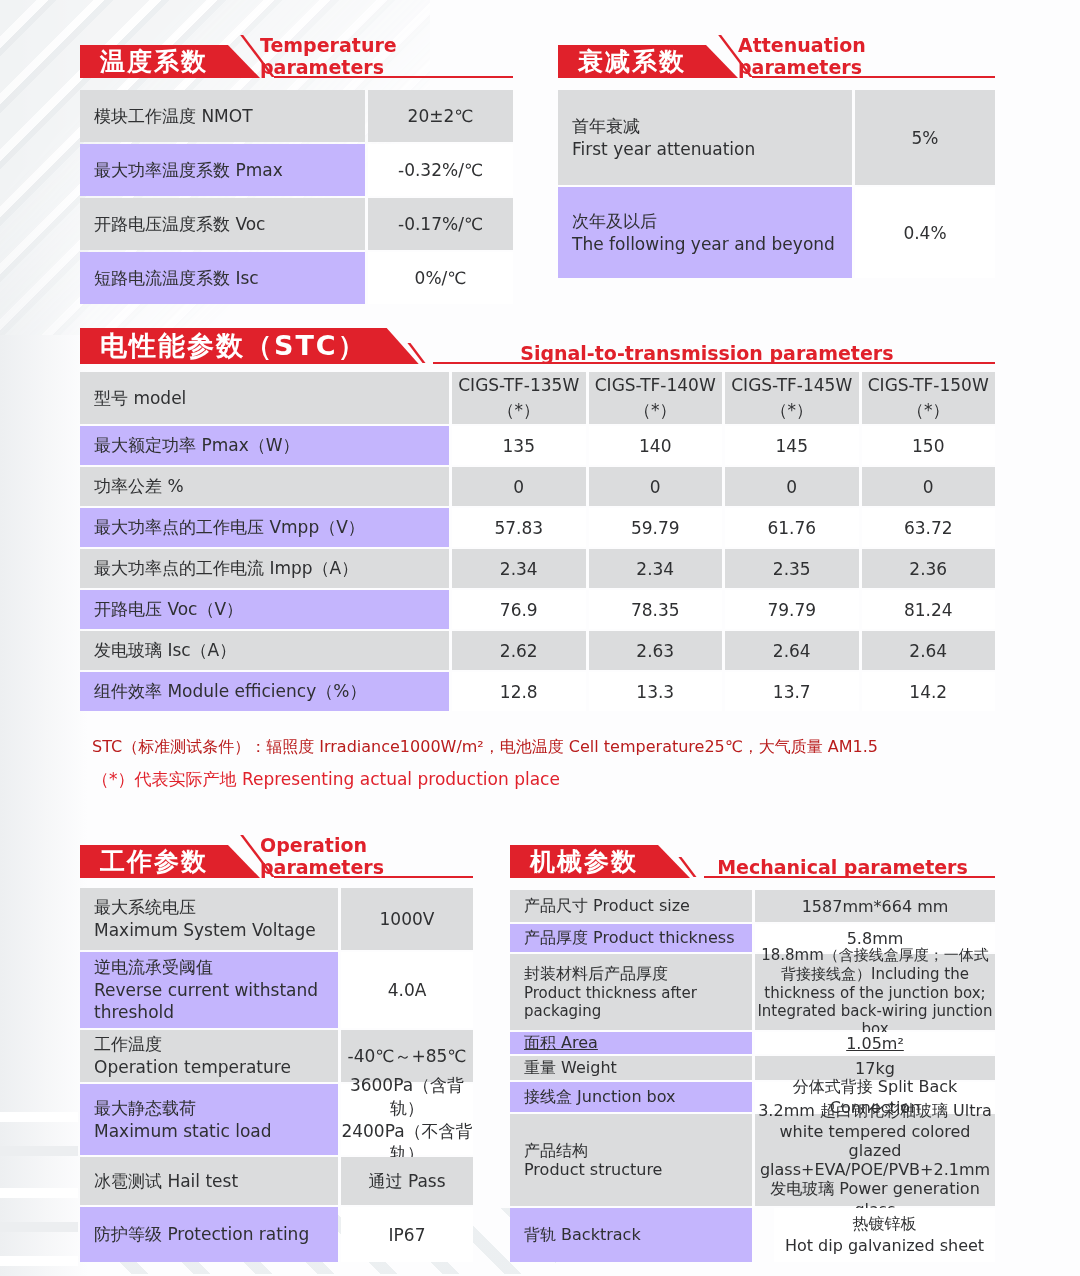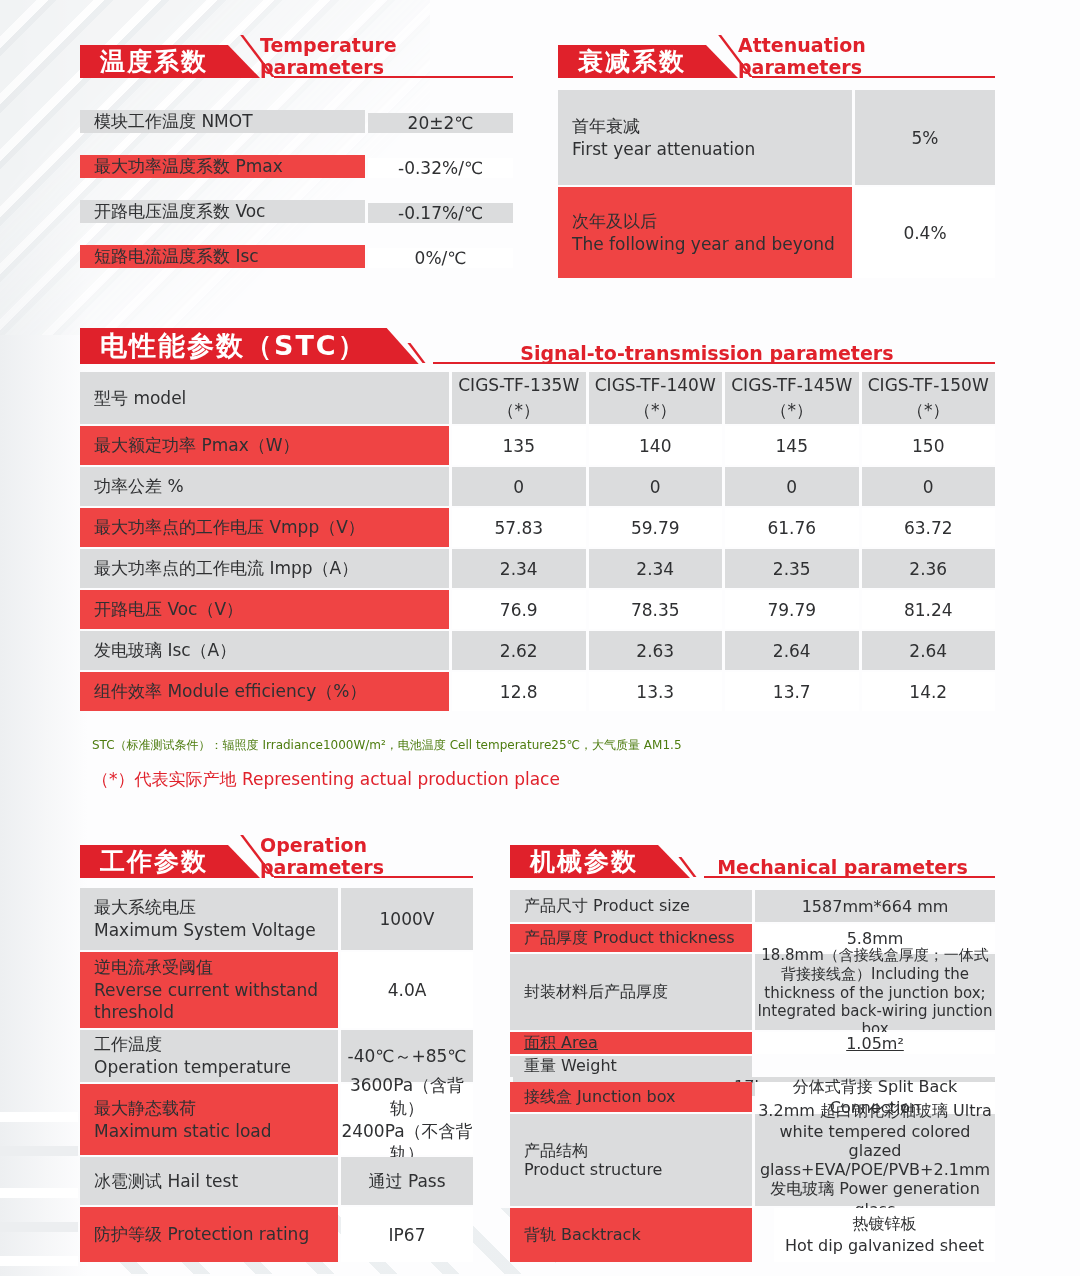--- a/index.html
+++ b/index.html
@@ -36,43 +36,43 @@
     clip-path:polygon(0 0,calc(100% - 32px) 0,100% 100%,0 100%);
   }
   .banner.big .flag{font-size:27px;}
   .bright{flex:1;position:relative;display:flex;align-items:center;justify-content:center;}
   .bright::after{content:"";position:absolute;left:14px;right:0;bottom:0;height:2px;background:var(--red);}
   .slash{position:absolute;left:-4px;top:1px;bottom:1px;width:3px;background:var(--red);transform:skewX(37deg);}
   .ten{color:var(--red);font-weight:bold;font-size:19px;}
   
   .tbl{position:absolute;z-index:1;}
   .row{display:flex;margin-bottom:2px;}
-  .lab{flex:none;display:flex;flex-direction:column;justify-content:center;padding:0 10px 0 14px;background:#ef4444;}
+  .lab{flex:none;display:flex;flex-direction:column;justify-content:center;padding:0 10px 0 14px;background:#c4b5fd;}
   .val{flex:1;margin-left:3px;display:flex;flex-direction:column;justify-content:center;align-items:center;text-align:center;background:#fff;}
   .row.g .lab,.row.g .val{background:var(--gray);}
   .ln{display:block;line-height:1.35;}
   .b{font-weight:normal;}
   #tbl-temp{left:80px;top:90px;width:433px;}
   #tbl-temp .lab{width:261px;}
-  #tbl-temp .row{height:43px;align-items:flex-end;}
+  #tbl-temp .row{height:52px;}
   #tbl-atten{left:558px;top:90px;width:437px;}
   #tbl-atten .lab{width:270px;}
   #tbl-stc{left:80px;top:372px;width:915px;}
   #tbl-stc .lab{width:345px;}
   #tbl-stc .row{height:39px;}
   #tbl-stc .row.head{height:52px;}
   #tbl-stc .model .ln{line-height:1.5;}
   #tbl-oper{left:80px;top:888px;width:393px;}
   #tbl-oper .lab{width:234px;}
   #tbl-mech{left:510px;top:890px;width:485px;font-size:16px;}
   #tbl-mech .lab{width:218px;}
   #tbl-mech .small{font-size:15px;}
   #tbl-mech .tight .ln{line-height:1.2;}
   
-  .note{position:absolute;z-index:1;left:92px;font-size:12px;color:#4d7c0f;}
+  .note{position:absolute;z-index:1;left:92px;font-size:16px;color:#b91c1c;}
   .note.red{color:var(--red);font-size:17px;}
 </style>
 </head>
 <body>
 
 <div class="decor decor-left"></div>
 <div class="decor decor-stripes-top"></div>
 <div class="decor decor-stripes-bottom"></div>
 <div class="decor decor-bar" style="top:1112px;background:#ffffff"></div>
 <div class="decor decor-bar" style="top:1146px;background:#eceef0"></div>
@@ -271,28 +271,29 @@
     <div class="lab">产品尺寸 Product size</div>
     <div class="val">1587mm*664 mm</div>
   </div>
   <div class="row" style="height:28px;">
     <div class="lab">产品厚度 Product thickness</div>
     <div class="val">5.8mm</div>
   </div>
   <div class="row g tight" style="height:76px;">
     <div class="lab">
       <span class="ln">封装材料后产品厚度</span>
+      <span class="ln small">Product thickness after packaging</span>
     </div>
     <div class="val small">18.8mm（含接线盒厚度；一体式背接接线盒）Including the thickness of the junction box; Integrated back-wiring junction box</div>
   </div>
   <div class="row" style="height:22px;text-decoration:underline;">
     <div class="lab">面积 Area</div>
     <div class="val">1.05m²</div>
   </div>
-  <div class="row g" style="height:24px;flex-direction:column;">
+  <div class="row g" style="height:24px;">
     <div class="lab">重量 Weight</div>
     <div class="val">17kg</div>
   </div>
   <div class="row" style="height:30px;">
     <div class="lab">接线盒 Junction box</div>
     <div class="val">分体式背接 Split Back Connection</div>
   </div>
   <div class="row g tight" style="height:92px;">
     <div class="lab">
       <span class="ln">产品结构</span>

